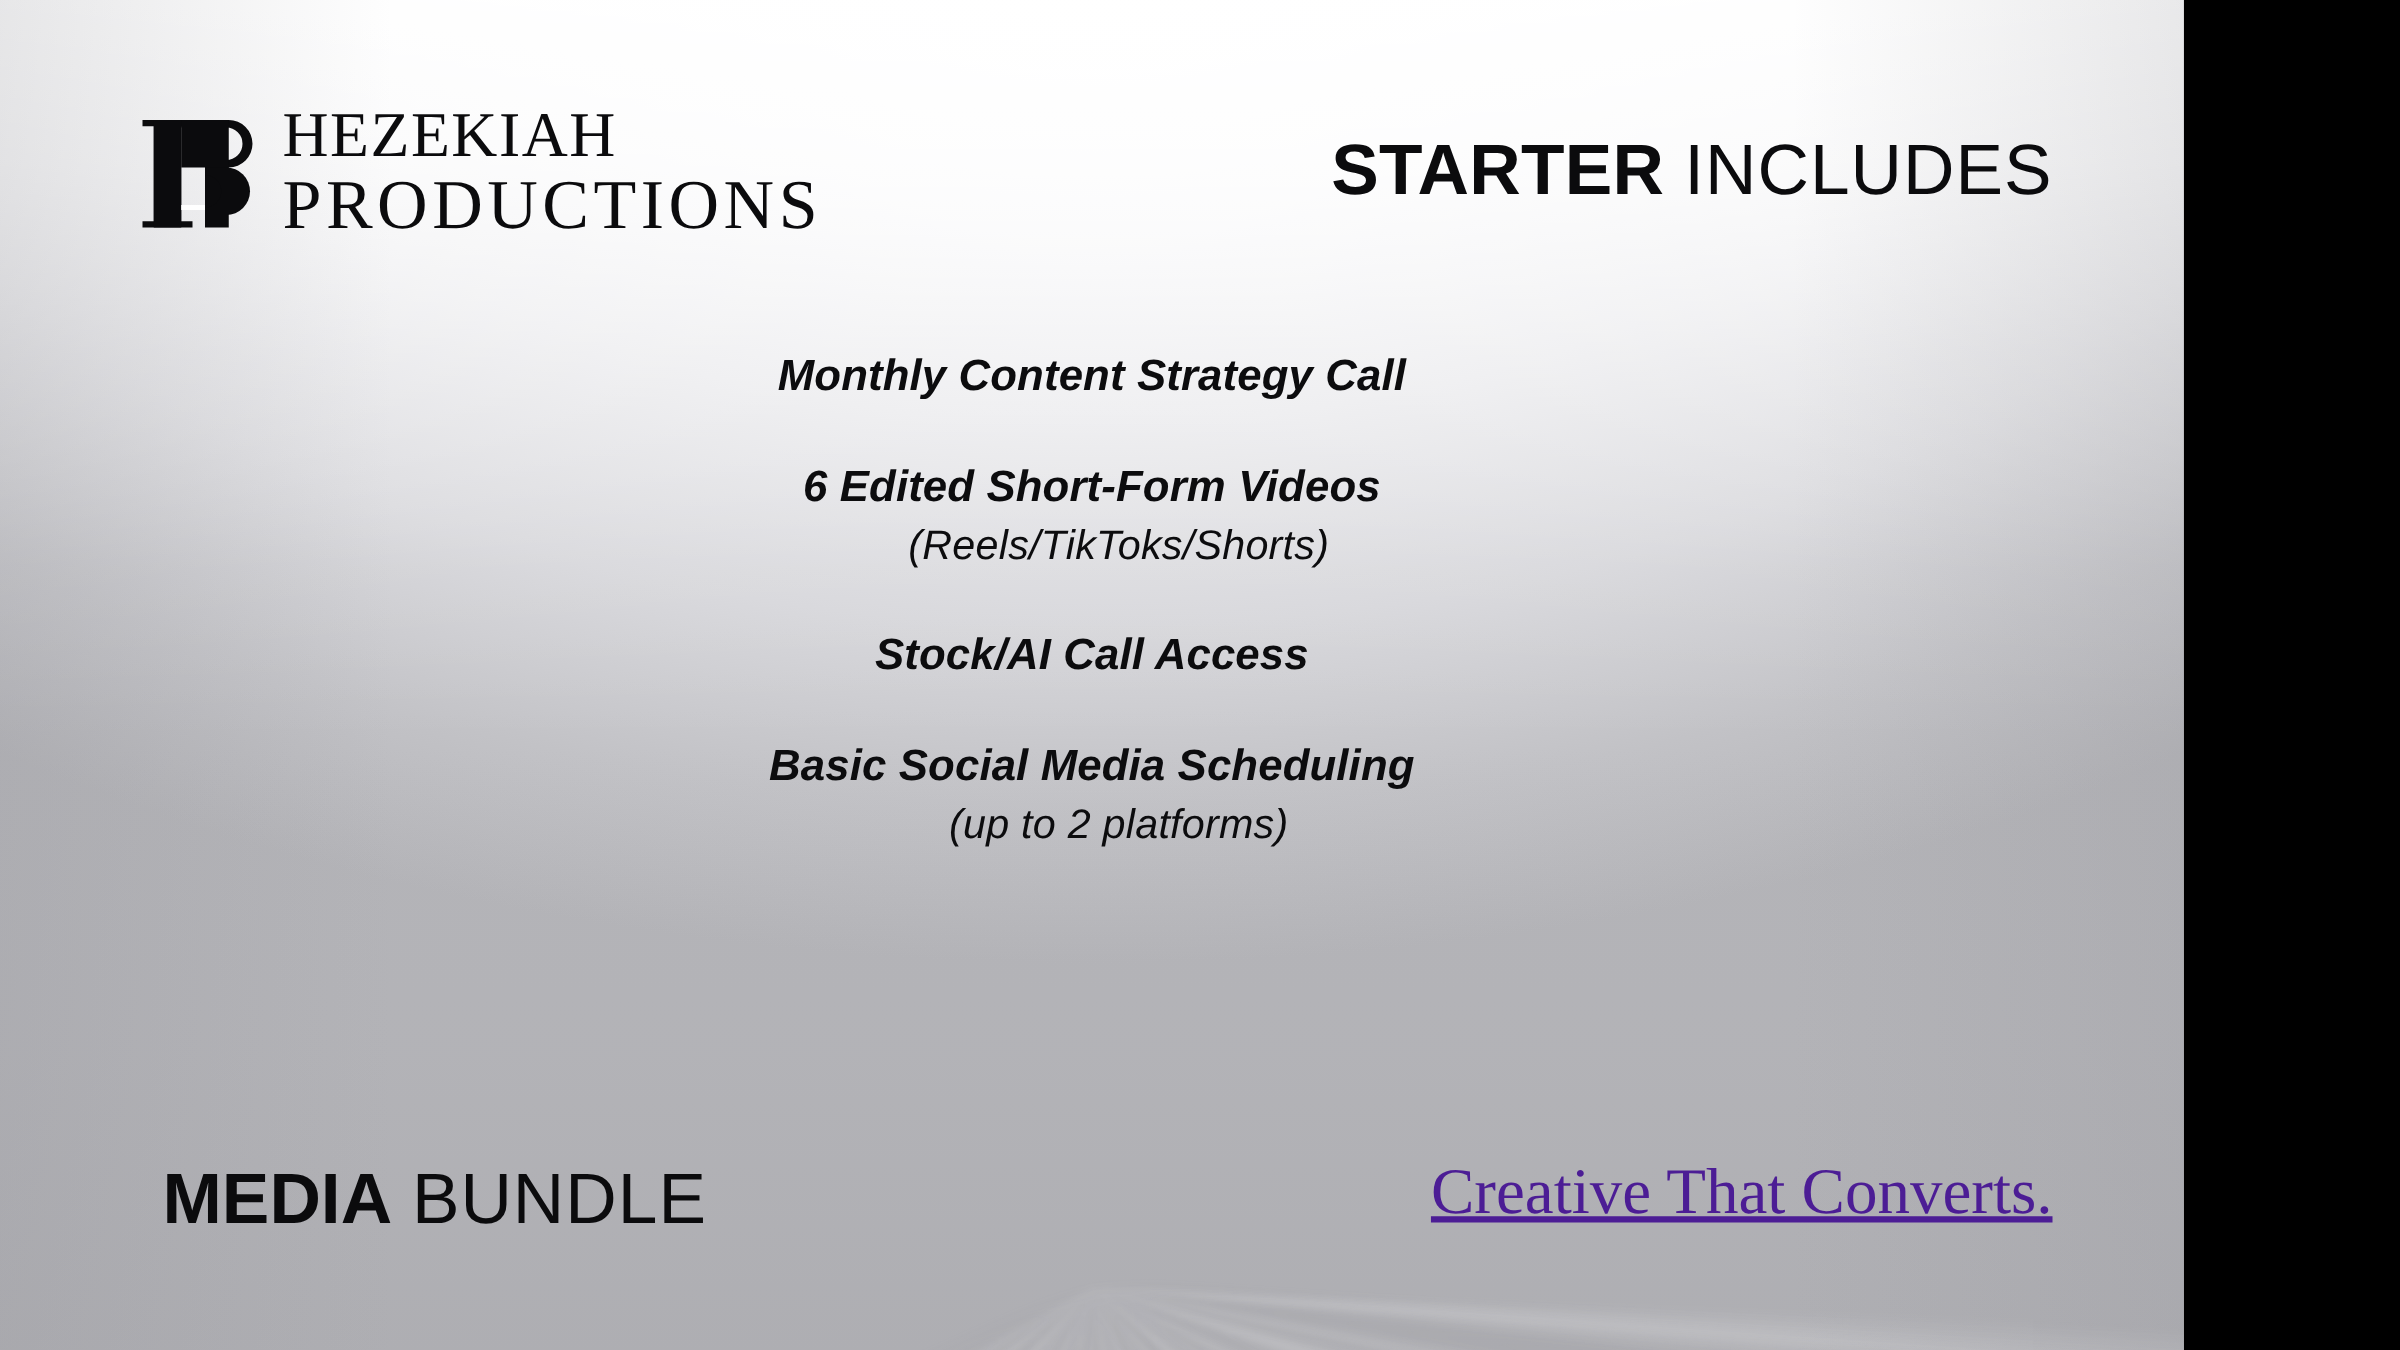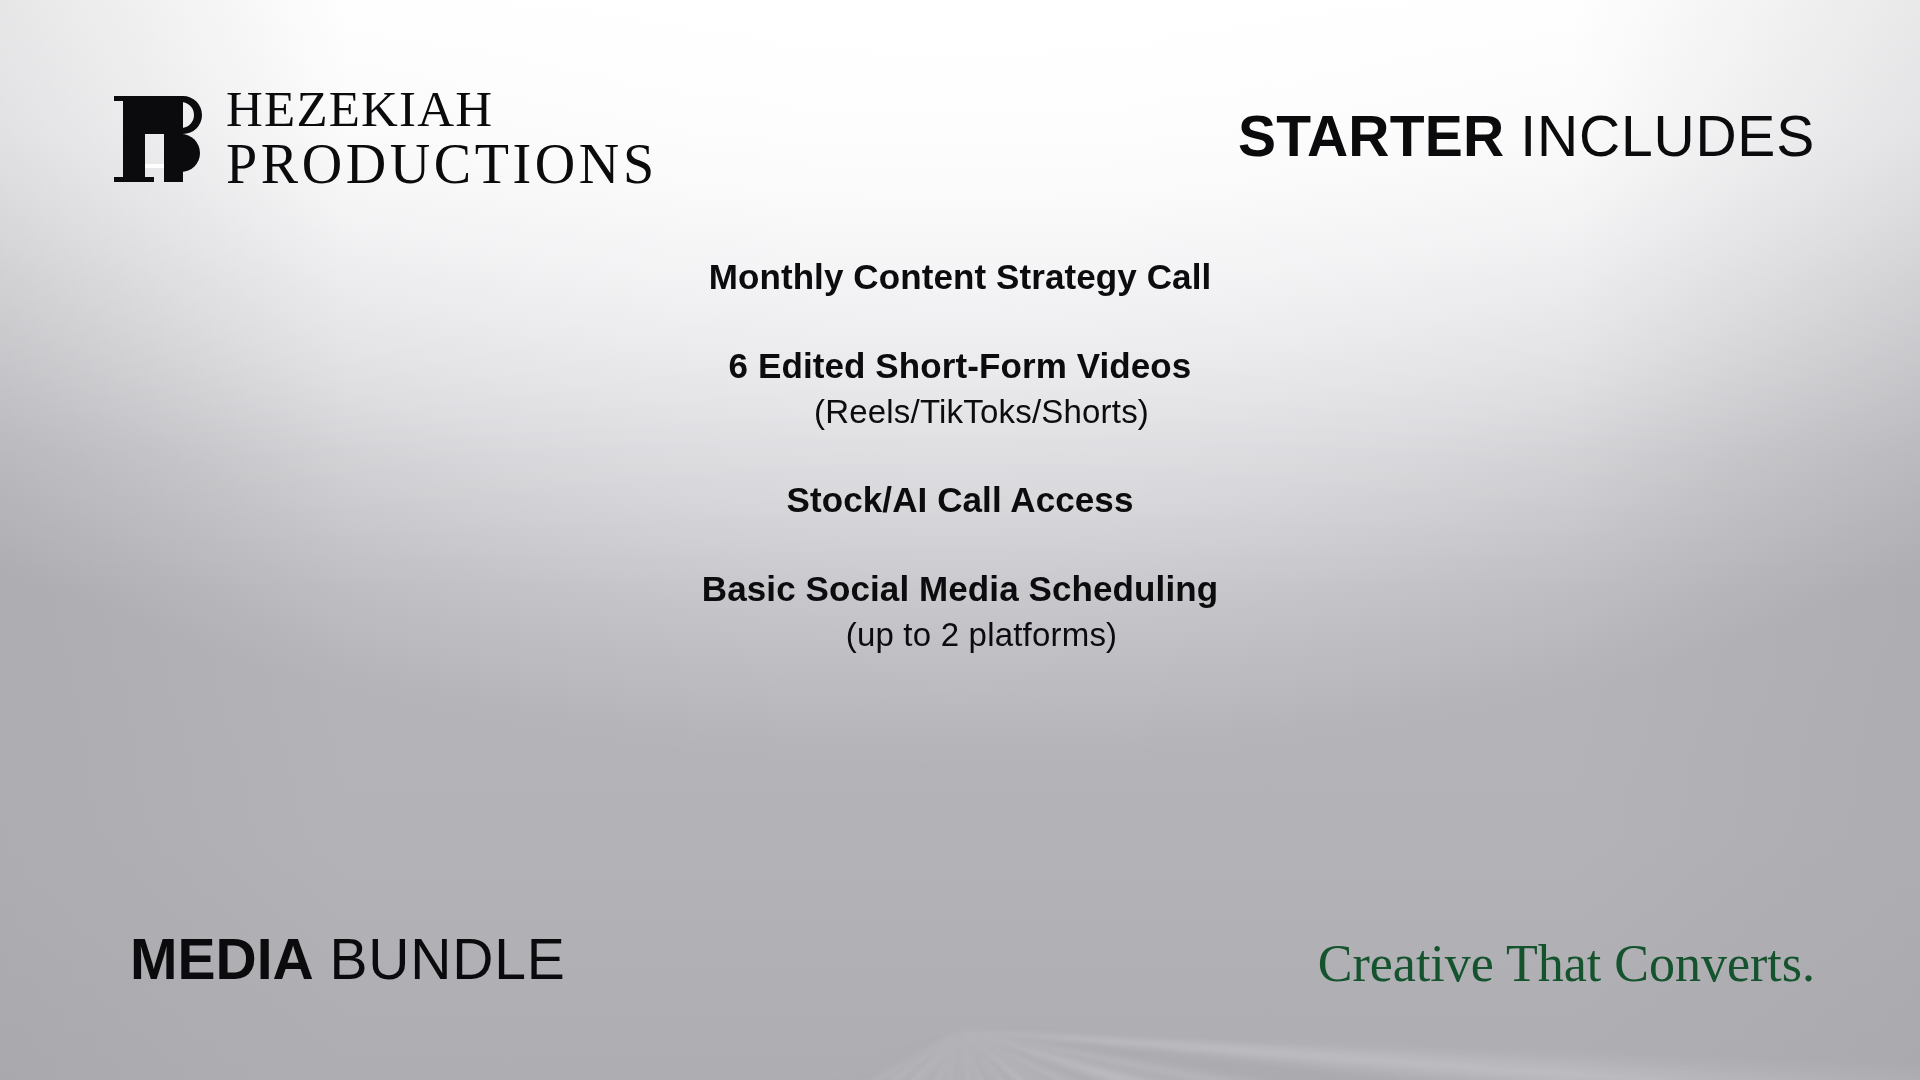--- a/index.html
+++ b/index.html
@@ -3,21 +3,21 @@
 <meta charset="utf-8">
 <style>
   html, body {
     margin: 0;
     padding: 0;
     background: #000;
   }
 
   #slide {
     position: relative;
-    width: 1920px;
+    width: 1747px;
     height: 1080px;
     overflow: hidden;
     font-family: "Liberation Sans", sans-serif;
     background: #d2d2d5;
   }
 
   
   .bg-base {
     position: absolute;
     inset: 0;
@@ -214,23 +214,24 @@
     letter-spacing: 0.2px;
   }
   .header-title .strong { font-weight: 700; }
   .header-title .light  { font-weight: 300; letter-spacing: 0.8px; text-align: center; }
 
   
   .features {
     position: absolute;
     left: 0;
     right: 0;
-    top: 256px;
+    top: 280px;
     text-align: center;
     color: #0c0c0e;
+    font-style: italic;
   }
 
   .feature { margin-bottom: 48px; }
   .feature:last-child { margin-bottom: 0; }
 
   .feature-title {
     font-size: 35px;
     font-weight: 700;
     line-height: 1.18;
     letter-spacing: 0.1px;
@@ -254,27 +255,28 @@
     line-height: 1;
     color: #0b0b0d;
     white-space: nowrap;
   }
   .footer-bundle .strong { font-weight: 700; margin-left: 20px; }
   .footer-bundle .light  { font-weight: 300; letter-spacing: 0.8px; }
 
   .footer-tagline {
     position: absolute;
     right: 105px;
-    bottom: 90px;
+    bottom: 100px;
     font-family: "Liberation Serif", serif;
     font-size: 52px;
     font-weight: 400;
     line-height: 1;
-    color: #14532d;
-    white-space: nowrap;
+    color: #4c1d95;
+    white-space: nowrap;
+    text-decoration: underline;
   }
 </style>
 </head>
 <body>
 
 <div id="slide">
 
   <div class="bg-base"></div>
   <div class="bg-rays"></div>
   <div class="bg-folds"></div>

